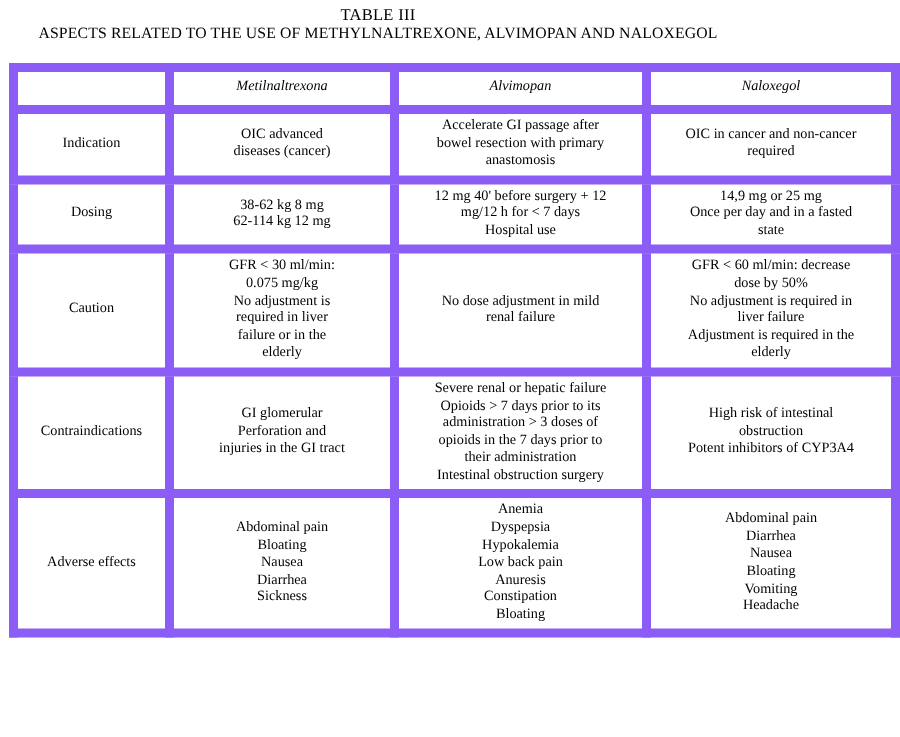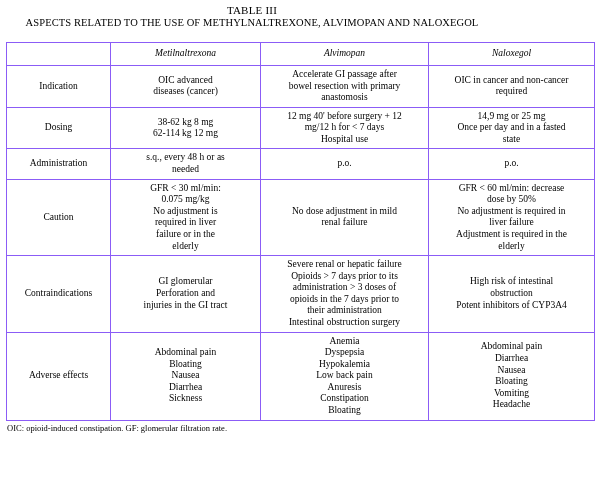--- a/index.html
+++ b/index.html
@@ -32,21 +32,21 @@
     font-family: "Liberation Serif", serif;
     margin-bottom: 14px;
     letter-spacing: 0.1px;
   }
   table.main {
     border-collapse: collapse;
     width: 588px;
     table-layout: fixed;
   }
   table.main th, table.main td {
-    border: 1px solid #8b5cf6;
+    border: 6px solid #8b5cf6;
     vertical-align: middle;
     font-size: 9.5px;
     line-height: 1.22;
     padding: 3px 2px;
   }
   th.col-head {
     font-style: italic;
     font-weight: normal;
     text-align: center;
     height: 16px;
@@ -130,33 +130,20 @@
           <span class="cell-line">mg/12 h for &lt; 7 days</span>
           <span class="cell-line">Hospital use</span>
         </td>
         <td class="cell">
           <span class="cell-line">14,9 mg or 25 mg</span>
           <span class="cell-line">Once per day and in a fasted</span>
           <span class="cell-line">state</span>
         </td>
       </tr>
 
-      <tr>
-        <td class="rowlabel">Administration</td>
-        <td class="cell">
-          <span class="cell-line">s.q., every 48 h or as</span>
-          <span class="cell-line">needed</span>
-        </td>
-        <td class="cell">
-          <span class="cell-line">p.o.</span>
-        </td>
-        <td class="cell">
-          <span class="cell-line">p.o.</span>
-        </td>
-      </tr>
 
       <tr>
         <td class="rowlabel">Caution</td>
         <td class="cell">
           <span class="cell-line">GFR &lt; 30 ml/min:</span>
           <span class="cell-line">0.075 mg/kg</span>
           <span class="cell-line">No adjustment is</span>
           <span class="cell-line">required in liver</span>
           <span class="cell-line">failure or in the</span>
           <span class="cell-line">elderly</span>
@@ -222,15 +209,14 @@
           <span class="cell-line">Bloating</span>
           <span class="cell-line">Vomiting</span>
           <span class="cell-line">Headache</span>
         </td>
       </tr>
 
 
     </tbody>
   </table>
 
-  <div class="footnote">OIC: opioid-induced constipation. GF: glomerular filtration rate.</div>
 
 </div>
 
 </body></html>

